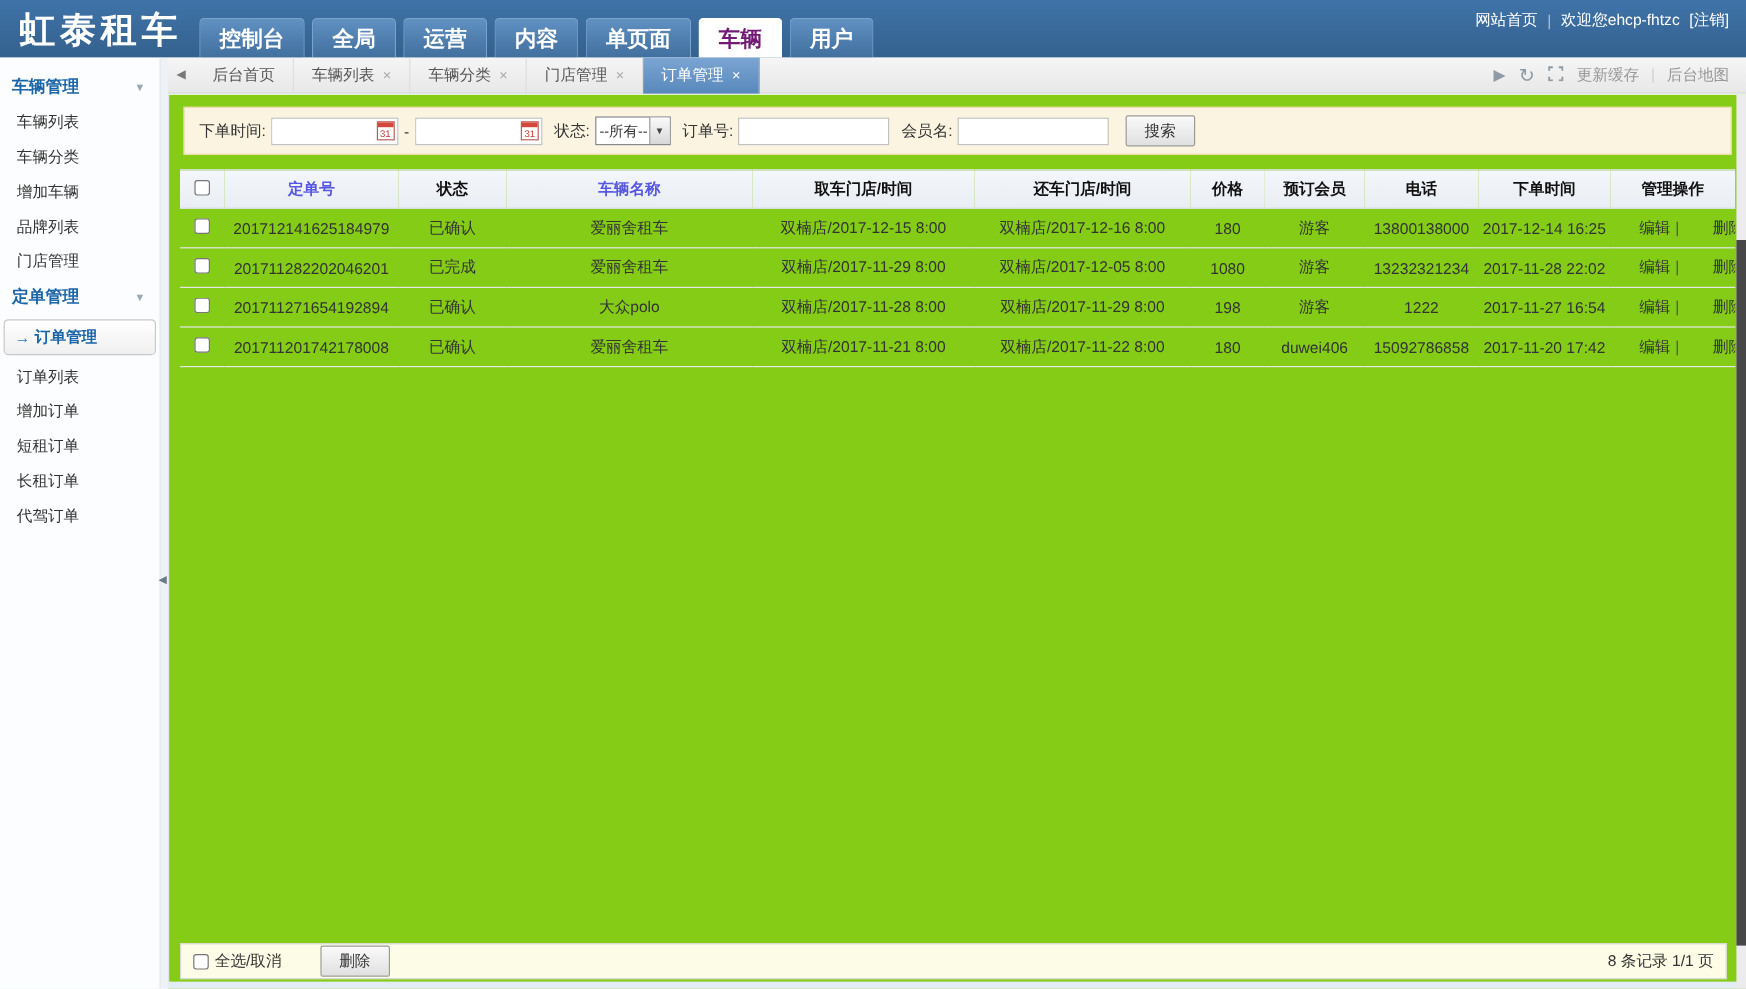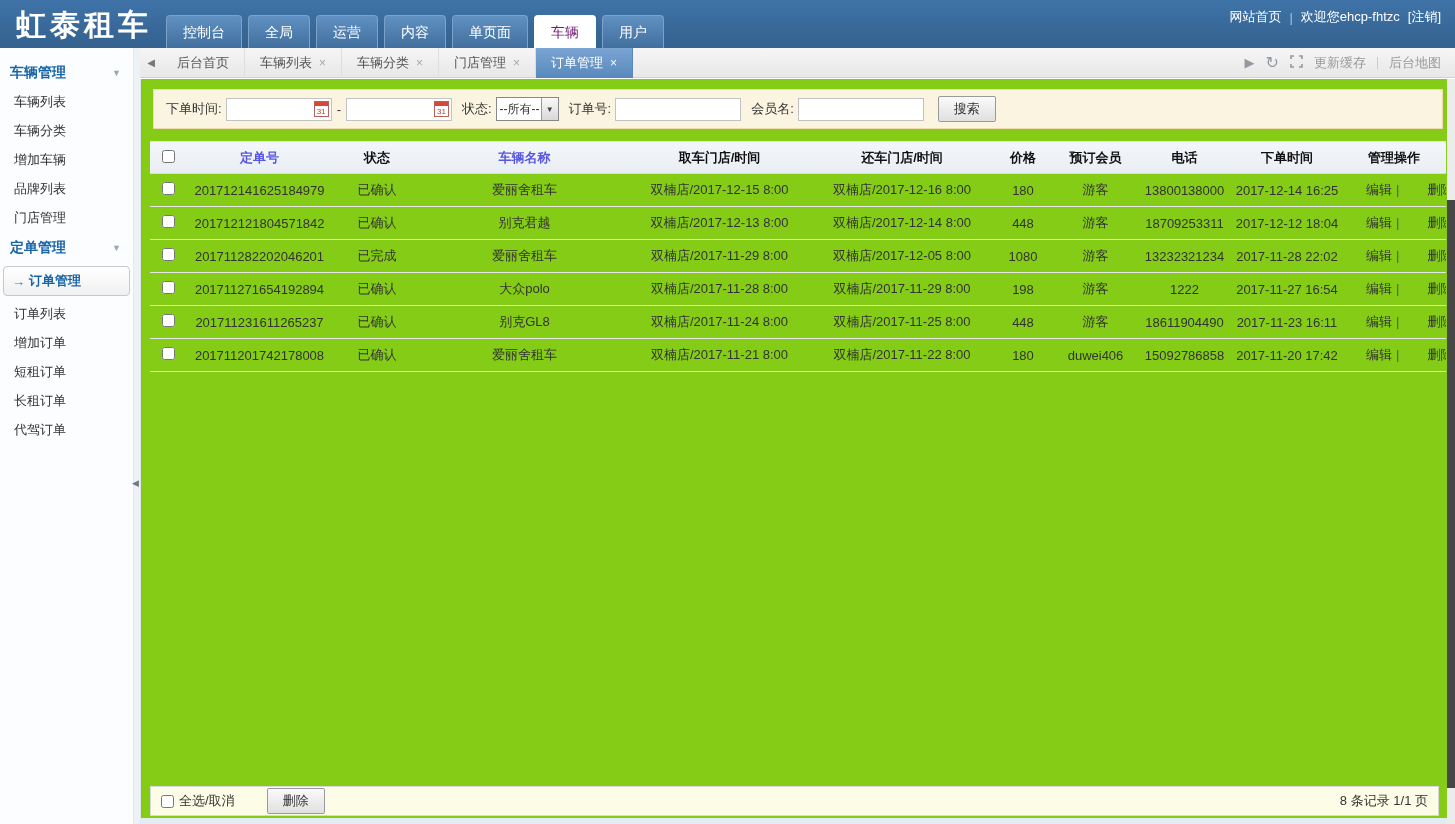--- a/index.html
+++ b/index.html
@@ -6,21 +6,21 @@
   html,body { width:1455px; height:824px; overflow:hidden;
     font-family:"Liberation Sans","DejaVu Sans",sans-serif; background:#e8eef4; }
   .page { position:relative; width:1455px; height:824px; background:#fff; overflow:hidden; }
 
   
   .app-header { position:absolute; top:0; left:0; right:0; height:48px;
     background:linear-gradient(#3f73a8,#34618e); }
   .logo { position:absolute; left:16px; top:5px; font-size:30px; font-weight:bold;
     color:#fff; letter-spacing:4px; white-space:nowrap; }
   .nav-tabs { position:absolute; left:166px; bottom:0; display:flex; gap:6px; align-items:flex-end; }
-  .nav-tab { height:33px; line-height:32px; padding:0 16px; color:#fff; font-size:14px; font-weight:normal;
+  .nav-tab { height:33px; line-height:32px; padding:0 16px; color:#fff; font-size:18px; font-weight:bold;
     background:linear-gradient(#6091c2,#416f9e); border:1px solid #7aa2ca; border-bottom:none;
     border-radius:4px 4px 0 0; cursor:pointer; white-space:nowrap; }
   .nav-tab.active { background:#fff; color:#701a75; border-color:#fff; }
   .header-links { position:absolute; top:8px; right:14px; display:flex; gap:8px; align-items:center;
     color:#fff; font-size:13px; }
   .header-links a { color:#fff; text-decoration:none; cursor:pointer; }
   .header-links .sep { color:#a7c0d9; }
 
   
   .tabstrip { position:absolute; top:48px; left:140px; right:0; height:30px;
@@ -262,33 +262,20 @@
             <td>双楠店/2017-12-15 8:00</td>
             <td>双楠店/2017-12-16 8:00</td>
             <td class="red">180</td>
             <td>游客</td>
             <td>13800138000</td>
             <td>2017-12-14 16:25</td>
             <td class="actions"><a>编辑</a><span class="asep">|</span><a>删除</a></td>
           </tr>
           <tr>
             <td><input type="checkbox" style=""></td>
-            <td>201712121804571842</td>
-            <td class="red">已确认</td>
-            <td>别克君越</td>
-            <td>双楠店/2017-12-13 8:00</td>
-            <td>双楠店/2017-12-14 8:00</td>
-            <td class="red">448</td>
-            <td>游客</td>
-            <td>18709253311</td>
-            <td>2017-12-12 18:04</td>
-            <td class="actions"><a>编辑</a><span class="asep">|</span><a>删除</a></td>
-          </tr>
-          <tr>
-            <td><input type="checkbox" style=""></td>
             <td>201711282202046201</td>
             <td class="red">已完成</td>
             <td>爱丽舍租车</td>
             <td>双楠店/2017-11-29 8:00</td>
             <td>双楠店/2017-12-05 8:00</td>
             <td class="red">1080</td>
             <td>游客</td>
             <td>13232321234</td>
             <td>2017-11-28 22:02</td>
             <td class="actions"><a>编辑</a><span class="asep">|</span><a>删除</a></td>
@@ -301,33 +288,20 @@
             <td>双楠店/2017-11-28 8:00</td>
             <td>双楠店/2017-11-29 8:00</td>
             <td class="red">198</td>
             <td>游客</td>
             <td>1222</td>
             <td>2017-11-27 16:54</td>
             <td class="actions"><a>编辑</a><span class="asep">|</span><a>删除</a></td>
           </tr>
           <tr>
             <td><input type="checkbox" style=""></td>
-            <td>201711231611265237</td>
-            <td class="red">已确认</td>
-            <td>别克GL8</td>
-            <td>双楠店/2017-11-24 8:00</td>
-            <td>双楠店/2017-11-25 8:00</td>
-            <td class="red">448</td>
-            <td>游客</td>
-            <td>18611904490</td>
-            <td>2017-11-23 16:11</td>
-            <td class="actions"><a>编辑</a><span class="asep">|</span><a>删除</a></td>
-          </tr>
-          <tr>
-            <td><input type="checkbox" style=""></td>
             <td>201711201742178008</td>
             <td class="red">已确认</td>
             <td>爱丽舍租车</td>
             <td>双楠店/2017-11-21 8:00</td>
             <td>双楠店/2017-11-22 8:00</td>
             <td class="red">180</td>
             <td>duwei406</td>
             <td>15092786858</td>
             <td>2017-11-20 17:42</td>
             <td class="actions"><a>编辑</a><span class="asep">|</span><a>删除</a></td>

